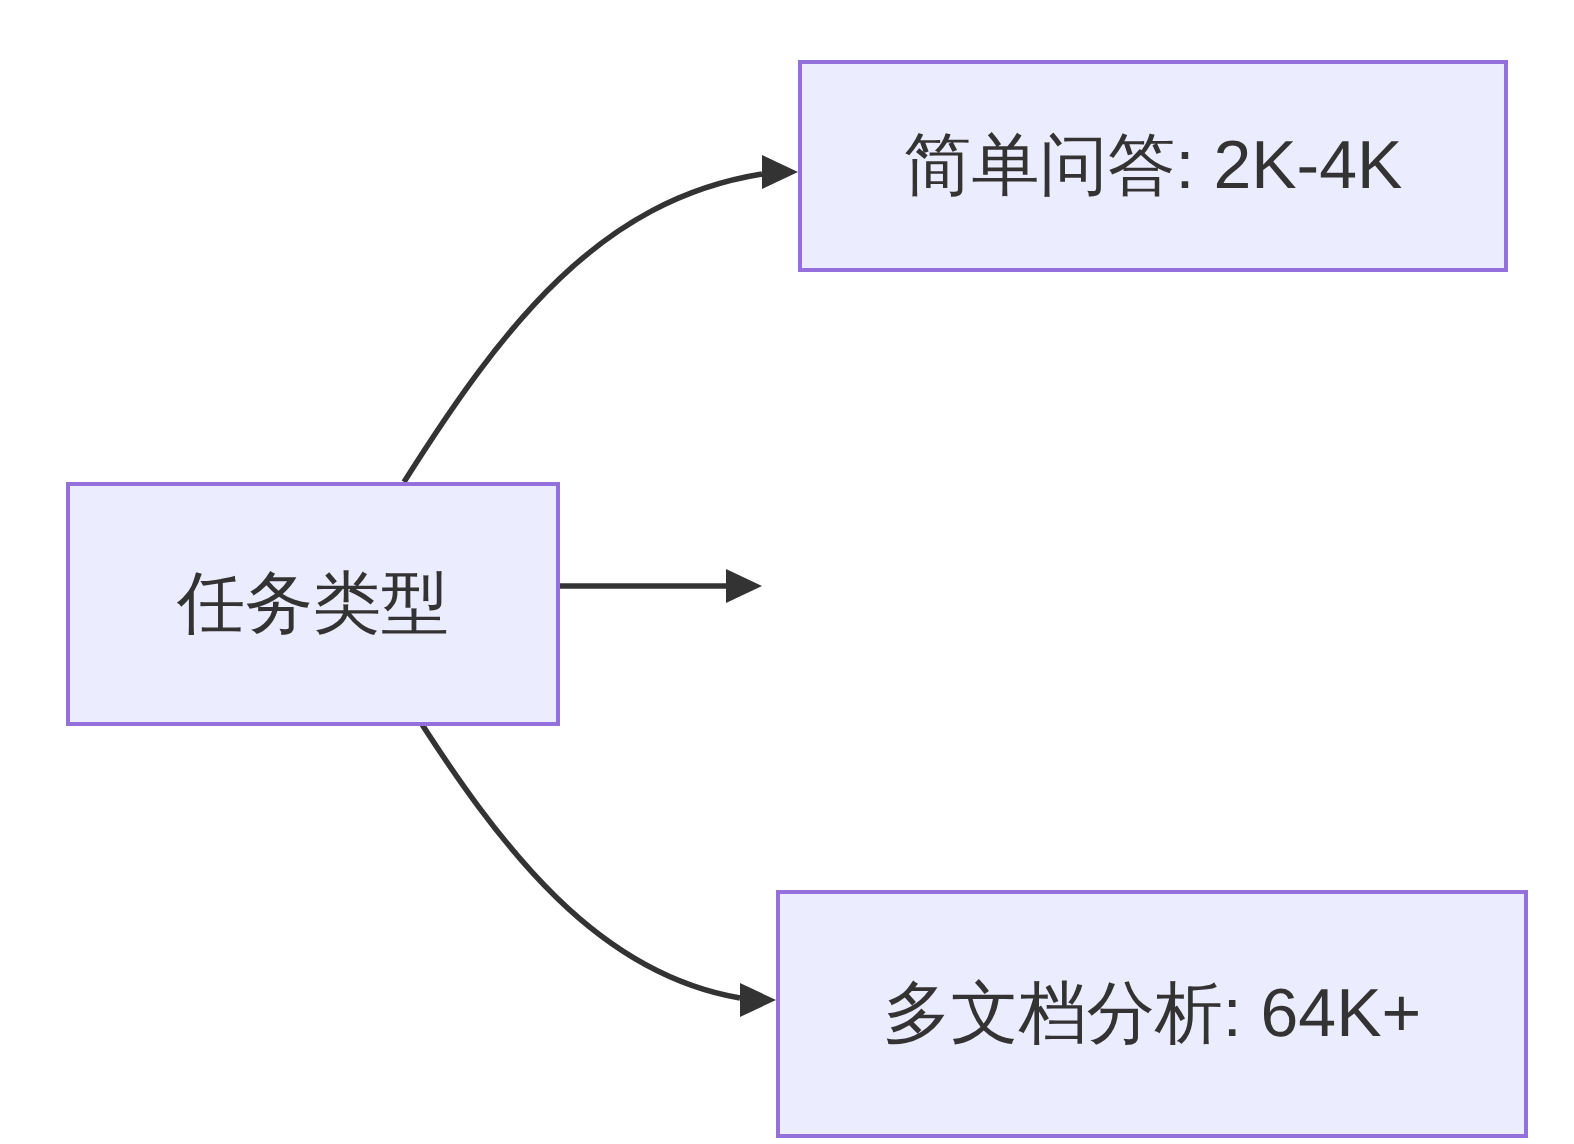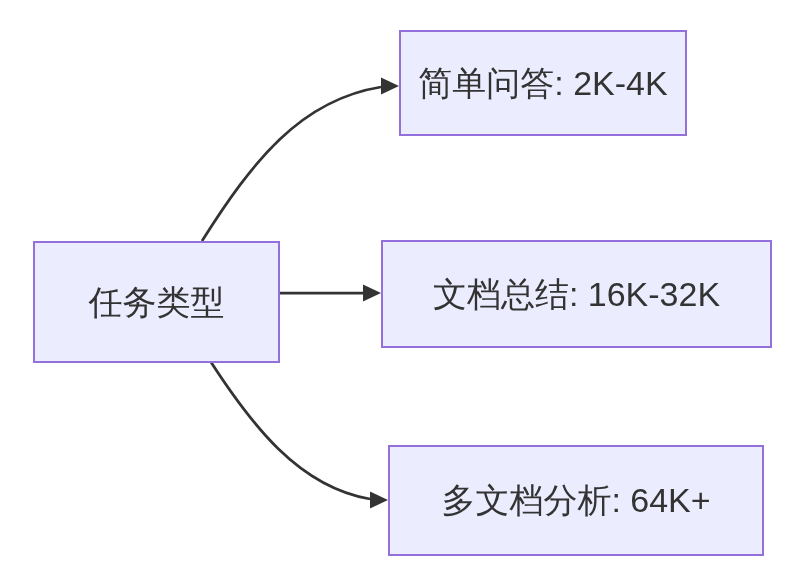--- a/index.html
+++ b/index.html
@@ -29,23 +29,23 @@
     border: 2.5px solid #9370DB;
     display: flex;
     align-items: center;
     justify-content: center;
     color: #333333;
     font-size: 34px;
     line-height: 1.2;
     white-space: nowrap;
   }
   .node-root   { left: 33px;  top: 241px; width: 247px; height: 122px; }
-  .node-child0 { left: 399px; top: 30px;  width: 288px; height: 106px; }
+  .node-child0 { left: 399px; top: 30px;  width: 355px; height: 106px; }
   .node-child1 { left: 381px; top: 240px; width: 391px; height: 108px; }
-  .node-child2 { left: 388px; top: 445px; width: 376px; height: 111px; }
+  .node-child2 { left: 388px; top: 445px; width: 376px; height: 124px; }
   .edge {
     fill: none;
     stroke: #333333;
     stroke-width: 2.75px;
   }
   .arrowhead {
     fill: #333333;
     stroke: none;
   }
 </style>
@@ -67,21 +67,18 @@
   </svg>
 
   <div class="node node-root">
     <span>任务类型</span>
   </div>
 
   <div class="node node-child0">
     <span>简单问答: 2K-4K</span>
   </div>
 
-  <div class="node node-child1">
-    <span>文档总结: 16K-32K</span>
-  </div>
 
   <div class="node node-child2">
     <span>多文档分析: 64K+</span>
   </div>
 
 </div>
 
 </body></html>

